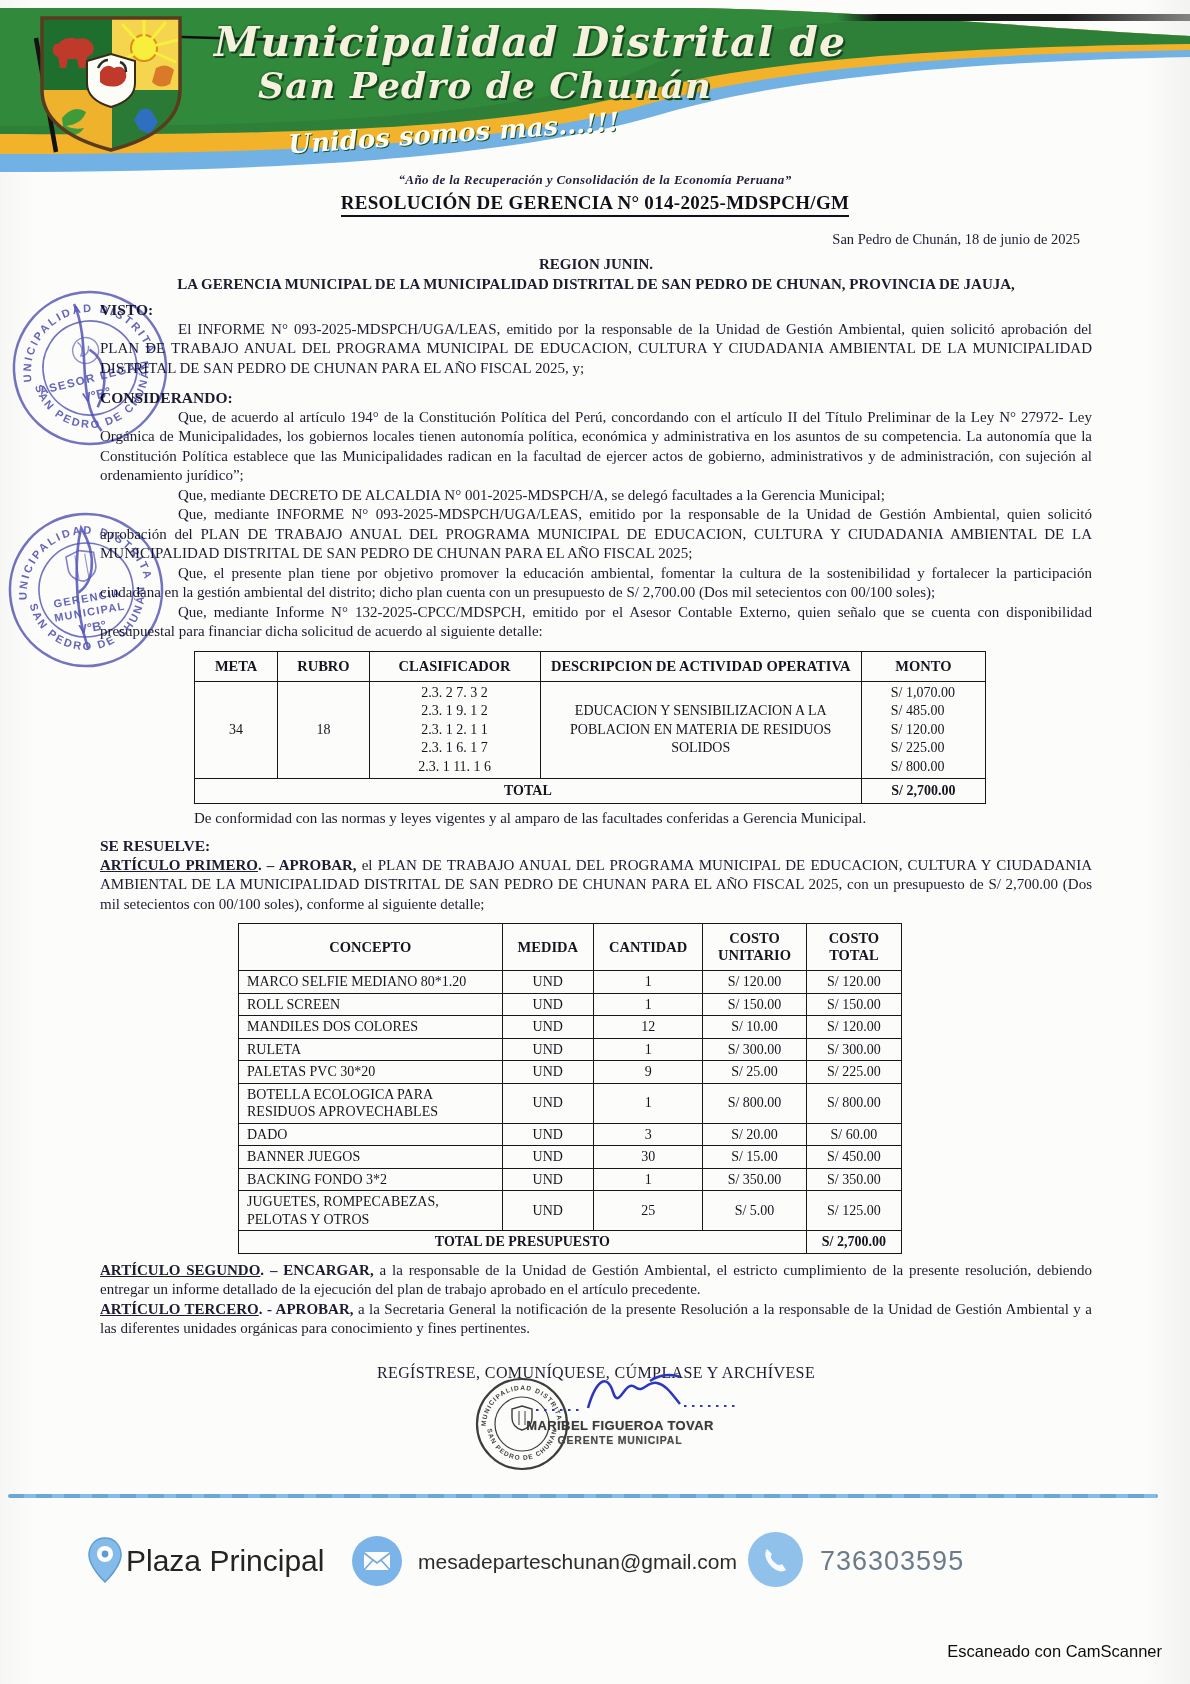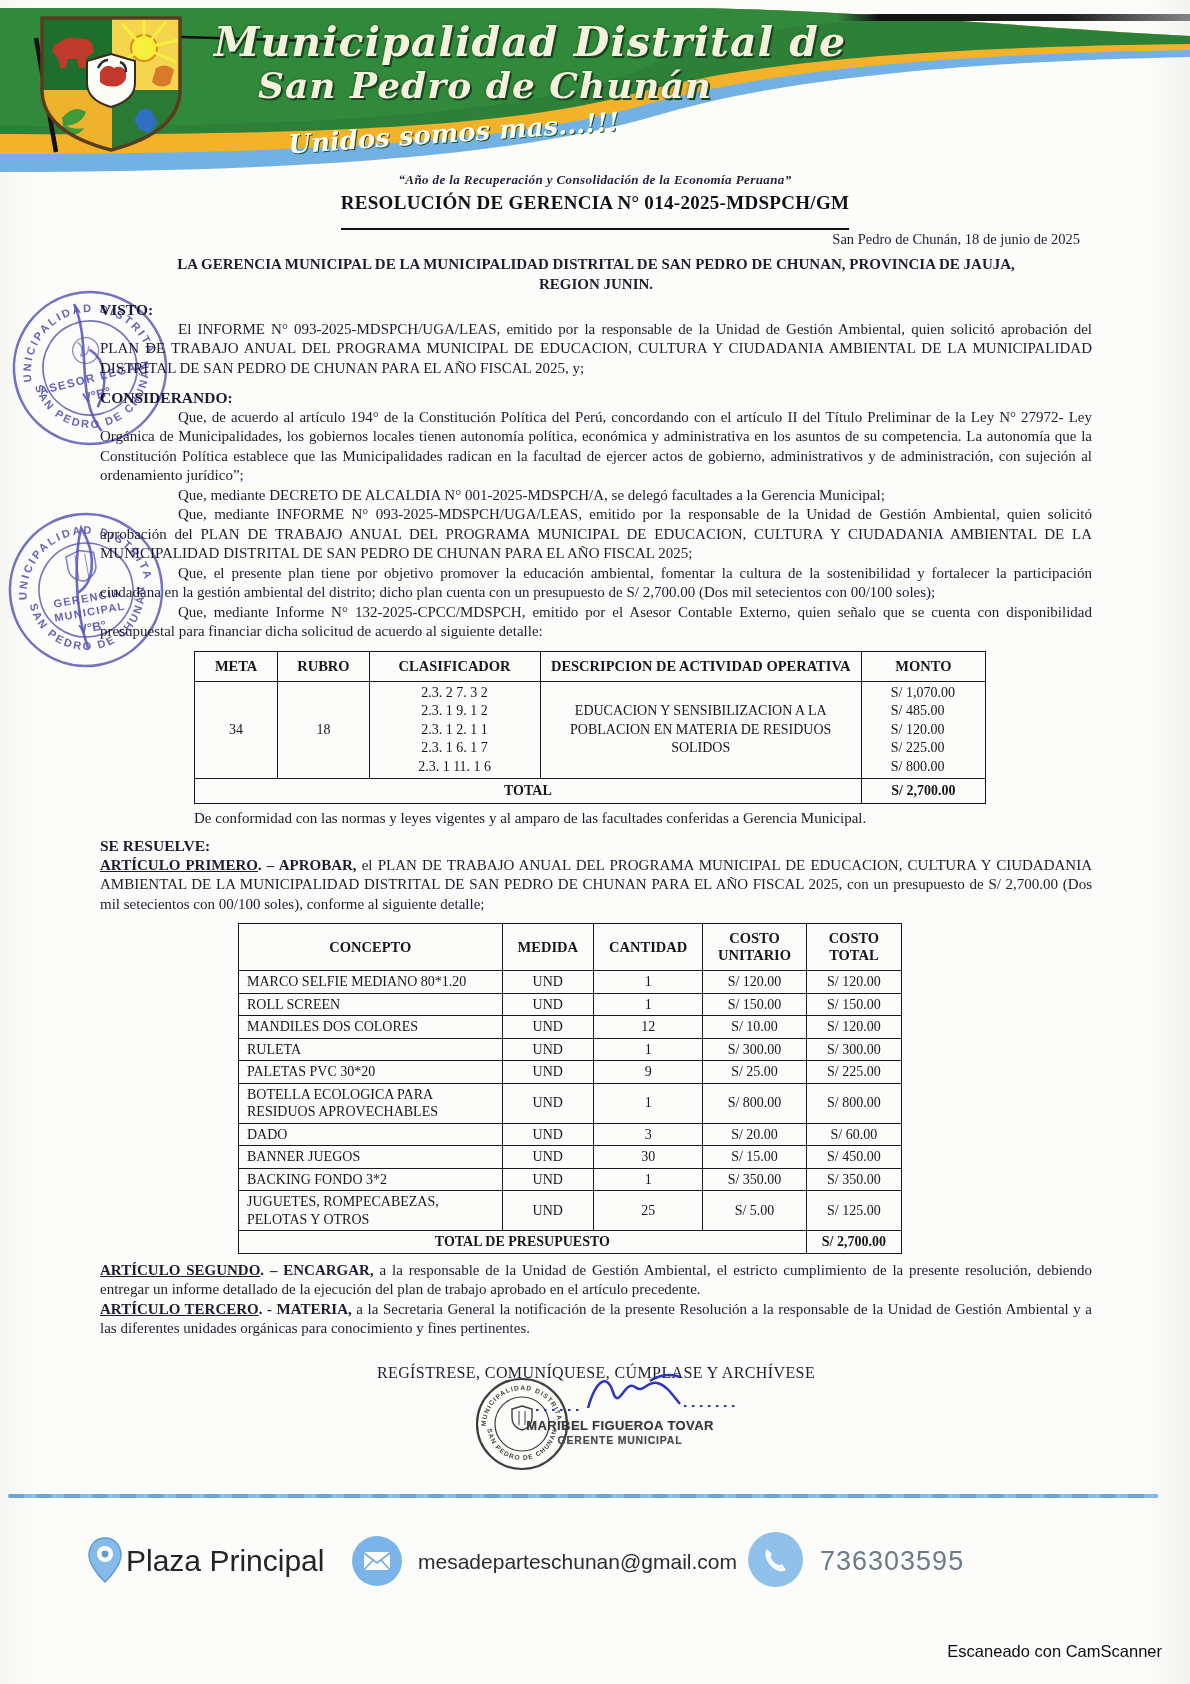--- a/index.html
+++ b/index.html
@@ -25,21 +25,21 @@
   .banner-slogan{position:absolute;left:288px;top:118px;font-family:"DejaVu Serif",serif;
     font-style:italic;font-weight:bold;font-size:26px;color:#fdfdf4;transform:rotate(-4deg);
     text-shadow:1px 1px 0 #1c5223;}
   .scan-line{position:absolute;left:836px;top:14px;width:354px;height:7px;
     background:linear-gradient(to right, rgba(10,10,10,0), #121212 12%, #1d1d1d 65%, rgba(40,40,40,.55));}
   
   .quote{position:absolute;left:0;top:172px;width:1190px;text-align:center;
     font-style:italic;font-weight:bold;font-size:13px;color:#23233d;letter-spacing:.4px;}
   .res-title{position:absolute;left:0;top:192px;width:1190px;text-align:center;}
   .res-title span{display:inline-block;font-size:19px;font-weight:bold;color:var(--head-ink);
-    border-bottom:2.4px solid var(--head-ink);padding-bottom:14px;letter-spacing:.3px;}
+    border-bottom:2.4px solid var(--head-ink);padding-bottom:1px;letter-spacing:.3px;}
   .dateline{position:absolute;right:110px;top:231px;font-size:14.5px;color:var(--ink);}
   
   .doc-body{position:absolute;left:100px;top:255px;width:992px;font-size:15px;line-height:19.5px;}
   .addressee{text-align:center;font-weight:bold;font-size:15px;}
   .label{font-weight:bold;margin-top:6px;font-size:15.5px;}
   .para{text-align:justify;text-indent:78px;margin:0;}
   .para.no-indent{text-indent:0;}
   .bold{font-weight:bold;}
   .ulead{font-weight:bold;text-decoration:underline;}
   
@@ -140,22 +140,22 @@
   <div class="banner-slogan">Unidos somos mas...!!!</div>
   <div class="scan-line"></div>
 
   <div class="quote">“Año de la Recuperación y Consolidación de la Economía Peruana”</div>
   <div class="res-title">
     <span>RESOLUCIÓN DE GERENCIA N° 014-2025-MDSPCH/GM</span>
   </div>
   <div class="dateline">San Pedro de Chunán, 18 de junio de 2025</div>
 
   <div class="doc-body">
+    <div class="addressee">REGION JUNIN.</div>
     <div class="addressee">LA GERENCIA MUNICIPAL DE LA MUNICIPALIDAD DISTRITAL DE SAN PEDRO DE CHUNAN, PROVINCIA DE JAUJA,</div>
-    <div class="addressee">REGION JUNIN.</div>
 
     <div class="label">VISTO:</div>
     <p class="para">El INFORME N° 093-2025-MDSPCH/UGA/LEAS, emitido por la responsable de la Unidad de Gestión Ambiental, quien solicitó aprobación del PLAN DE TRABAJO ANUAL DEL PROGRAMA MUNICIPAL DE EDUCACION, CULTURA Y CIUDADANIA AMBIENTAL DE LA MUNICIPALIDAD DISTRITAL DE SAN PEDRO DE CHUNAN PARA EL AÑO FISCAL 2025, y;</p>
 
     <div class="label" style="margin-top:10px;">CONSIDERANDO:</div>
     <p class="para">Que, de acuerdo al artículo 194° de la Constitución Política del Perú, concordando con el artículo II del Título Preliminar de la Ley N° 27972- Ley Orgánica de Municipalidades, los gobiernos locales tienen autonomía política, económica y administrativa en los asuntos de su competencia. La autonomía que la Constitución Política establece que las Municipalidades radican en la facultad de ejercer actos de gobierno, administrativos y de administración, con sujeción al ordenamiento jurídico”;</p>
     <p class="para">Que, mediante DECRETO DE ALCALDIA N° 001-2025-MDSPCH/A, se delegó facultades a la Gerencia Municipal;</p>
     <p class="para">Que, mediante INFORME N° 093-2025-MDSPCH/UGA/LEAS, emitido por la responsable de la Unidad de Gestión Ambiental, quien solicitó aprobación del PLAN DE TRABAJO ANUAL DEL PROGRAMA MUNICIPAL DE EDUCACION, CULTURA Y CIUDADANIA AMBIENTAL DE LA MUNICIPALIDAD DISTRITAL DE SAN PEDRO DE CHUNAN PARA EL AÑO FISCAL 2025;</p>
     <p class="para">Que, el presente plan tiene por objetivo promover la educación ambiental, fomentar la cultura de la sostenibilidad y fortalecer la participación ciudadana en la gestión ambiental del distrito; dicho plan cuenta con un presupuesto de S/ 2,700.00 (Dos mil setecientos con 00/100 soles);</p>
     <p class="para">Que, mediante Informe N° 132-2025-CPCC/MDSPCH, emitido por el Asesor Contable Externo, quien señalo que se cuenta con disponibilidad presupuestal para financiar dicha solicitud de acuerdo al siguiente detalle:</p>
@@ -290,21 +290,21 @@
           <td colspan="4" class="total-label">TOTAL DE PRESUPUESTO</td>
           <td class="total-val">S/ 2,700.00</td>
         </tr>
       </tbody>
     </table>
 
     <p class="para no-indent">
       <span class="ulead">ARTÍCULO SEGUNDO</span><span class="bold">. – ENCARGAR,</span><span> a la responsable de la Unidad de Gestión Ambiental, el estricto cumplimiento de la presente resolución, debiendo entregar un informe detallado de la ejecución del plan de trabajo aprobado en el artículo precedente.</span>
     </p>
     <p class="para no-indent">
-      <span class="ulead">ARTÍCULO TERCERO</span><span class="bold">. - MATERIA,</span><span> a la Secretaria General la notificación de la presente Resolución a la responsable de la Unidad de Gestión Ambiental y a las diferentes unidades orgánicas para conocimiento y fines pertinentes.</span>
+      <span class="ulead">ARTÍCULO TERCERO</span><span class="bold">. - APROBAR,</span><span> a la Secretaria General la notificación de la presente Resolución a la responsable de la Unidad de Gestión Ambiental y a las diferentes unidades orgánicas para conocimiento y fines pertinentes.</span>
     </p>
 
     <div class="closing">REGÍSTRESE, COMUNÍQUESE, CÚMPLASE Y ARCHÍVESE</div>
   </div>
 
   <svg class="stamp stamp1" width="172" height="172" viewBox="-86 -86 172 172">
     <defs>
       <path id="s1top" d="M -60,4 A 60 60 0 1 1 60,4" fill="none"></path>
       <path id="s1bot" d="M -58,2 A 58 58 0 1 0 58,2" fill="none"></path>
     </defs>

